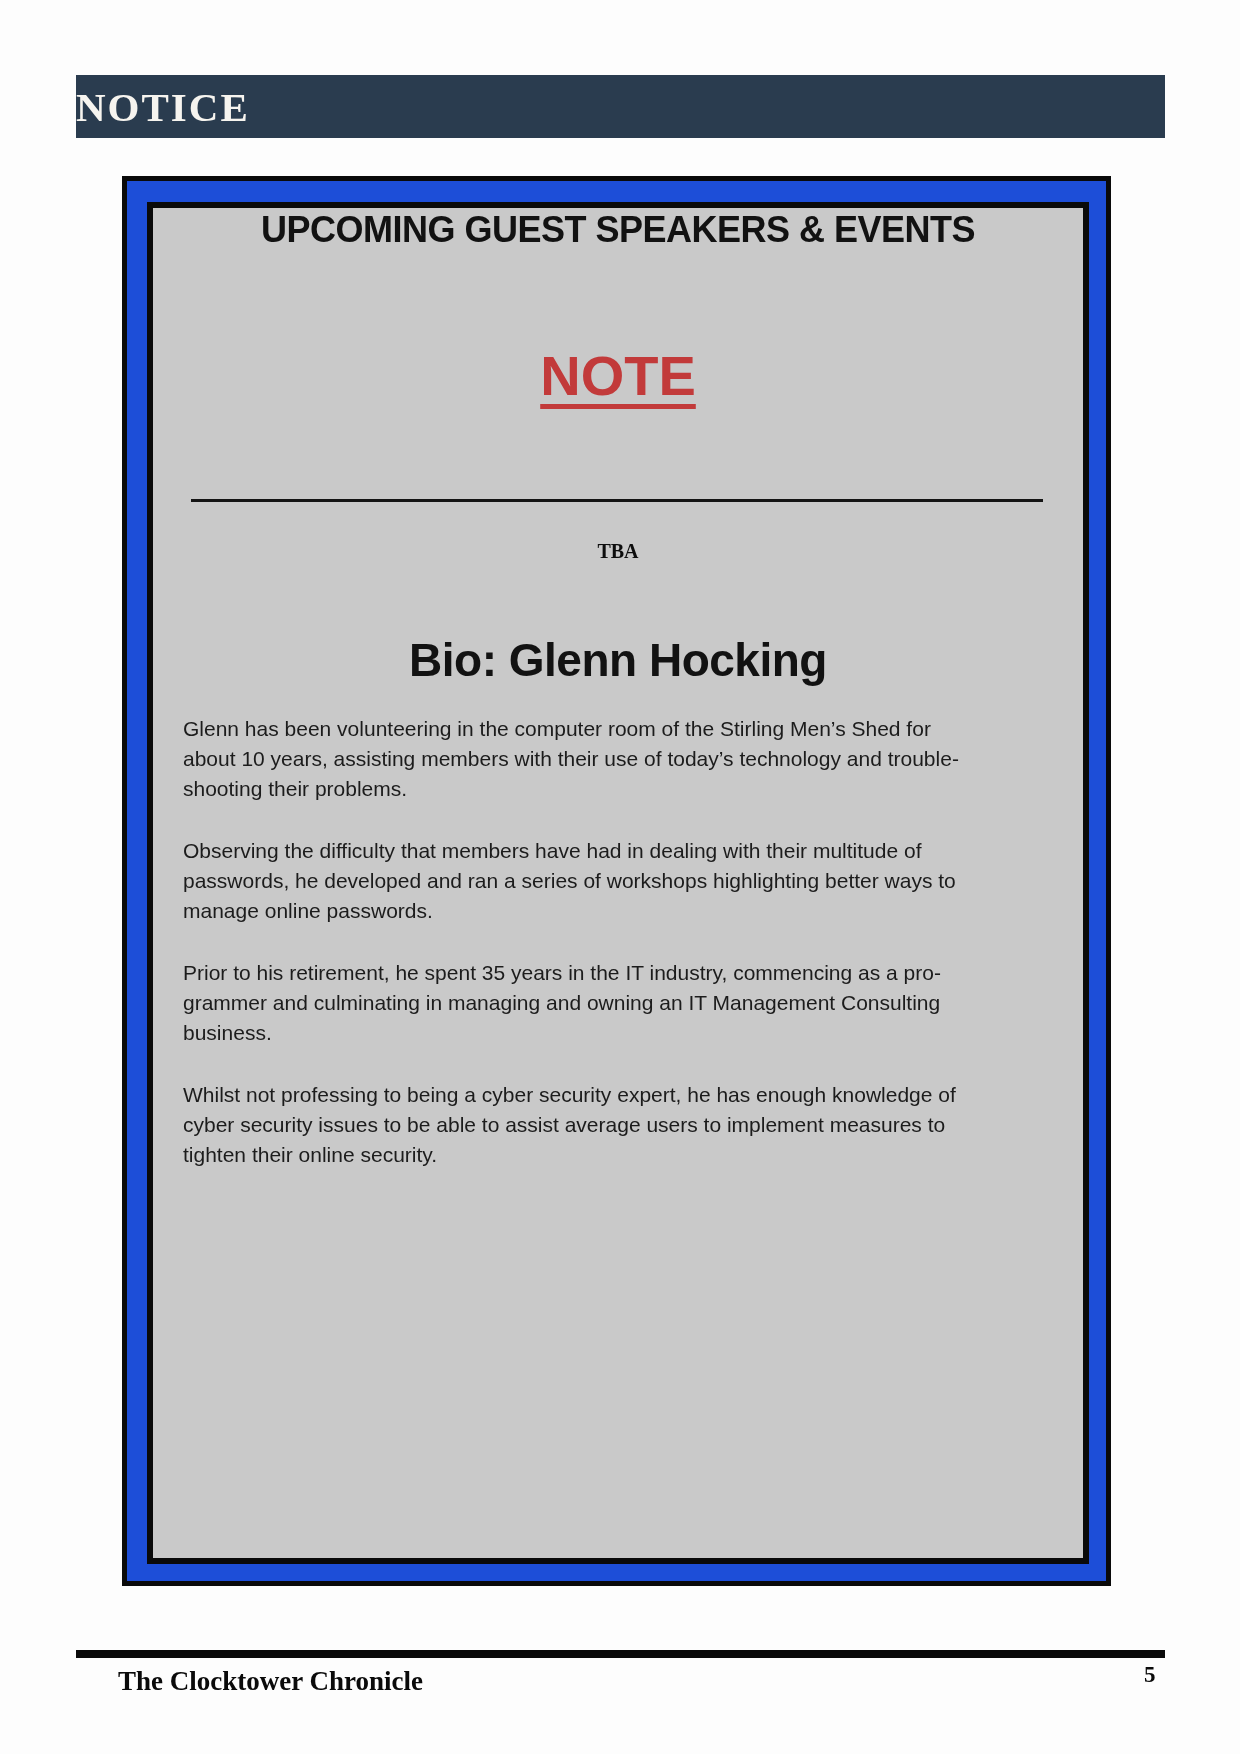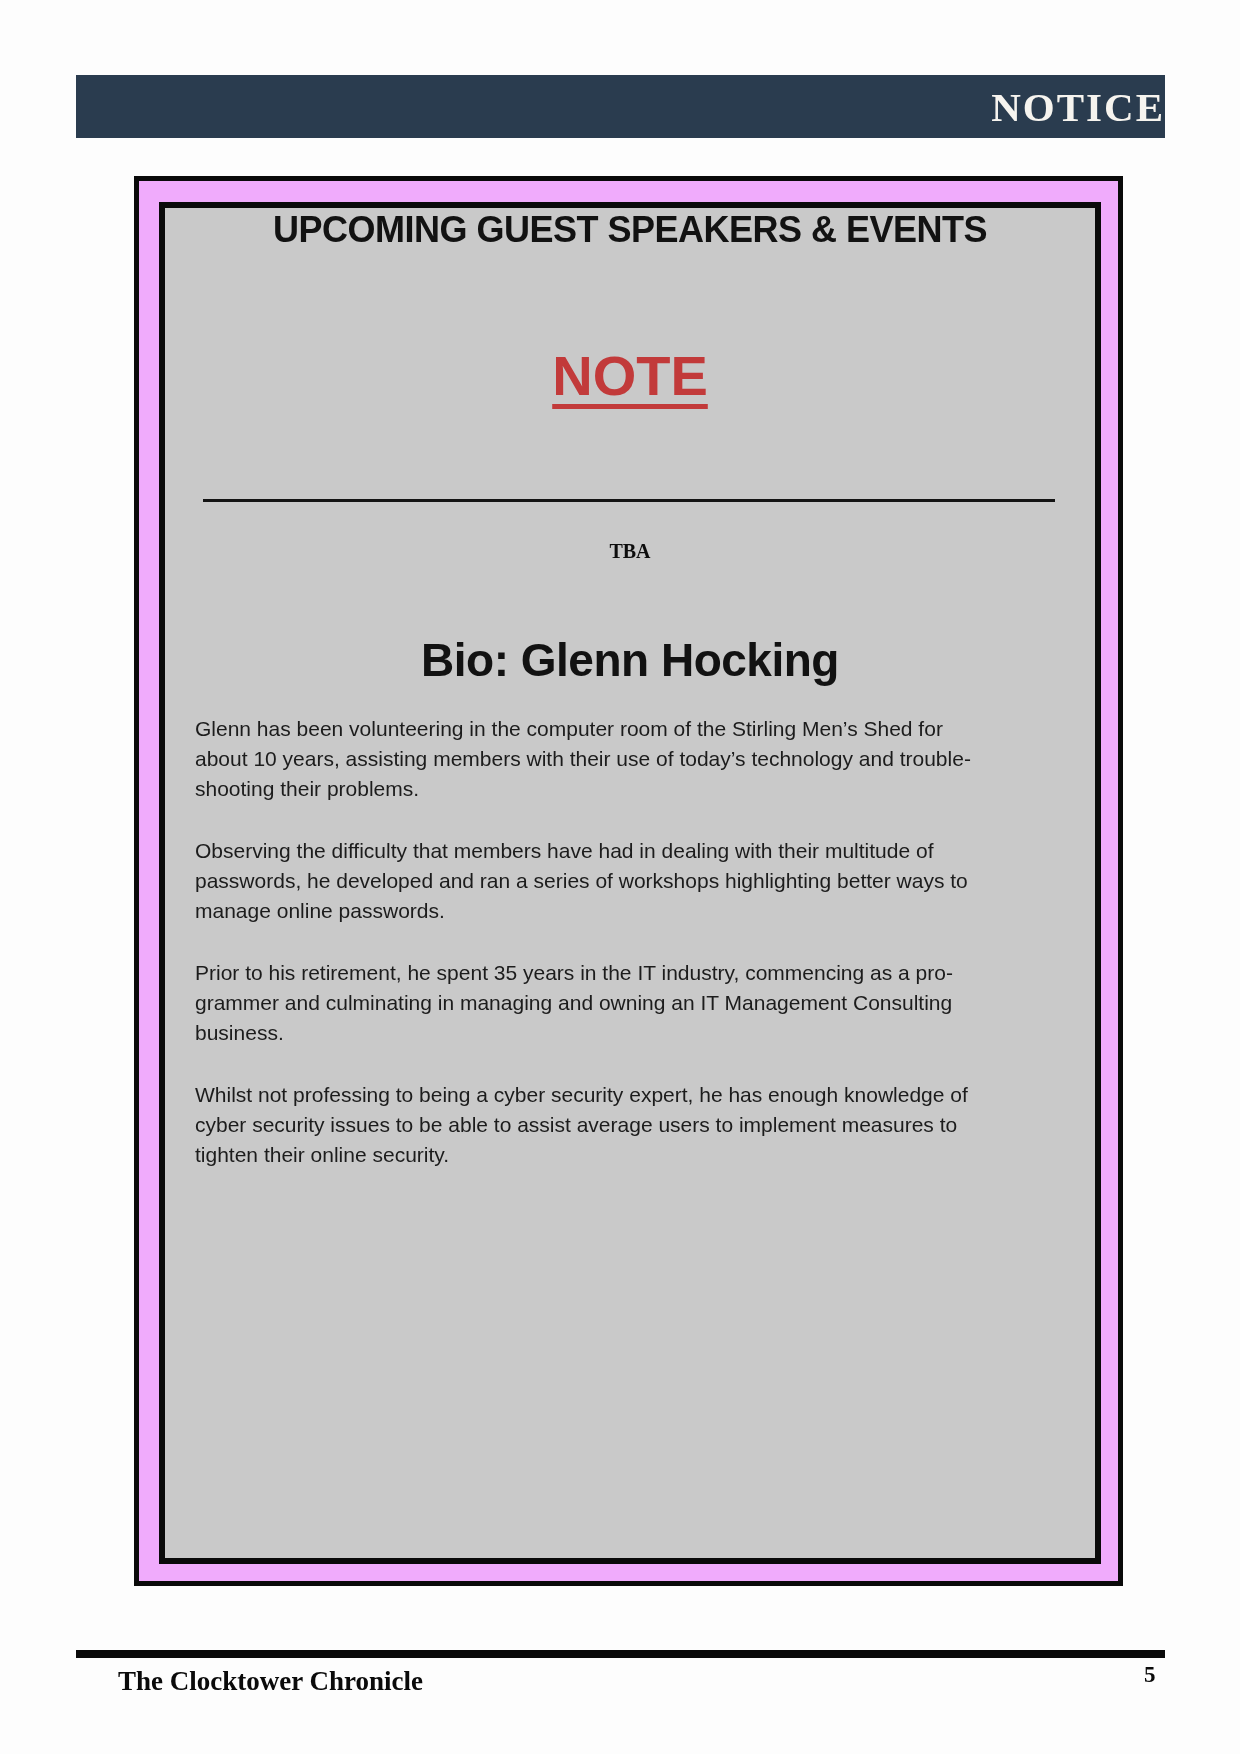--- a/index.html
+++ b/index.html
@@ -15,37 +15,37 @@
     background: #fdfdfd;
     overflow: hidden;
   }
 
   
   .banner {
     position: absolute;
     left: 76px; top: 75px;
     width: 1089px; height: 63px;
     background: #2a3c4f;
-    display: flex; align-items: center; justify-content: flex-end;
+    display: flex; align-items: center; justify-content: flex-start;
   }
   .banner-title {
     font-family: "Liberation Serif", serif;
     font-weight: bold;
     font-size: 41px;
     letter-spacing: 2px;
     color: #f6f4ef;
   }
 
   
   .outer-frame {
     position: absolute;
-    left: 134px; top: 176px;
+    left: 122px; top: 176px;
     width: 989px; height: 1410px;
     border: 5px solid #0a0a0a;
-    background: #f0abfc;
+    background: #1d4ed8;
     box-sizing: border-box;
   }
   .inner-panel {
     position: absolute;
     left: 20px; top: 21px;
     width: 942px; height: 1362px;
     border: 6px solid #0a0a0a;
     background: #c9c9c9;
     box-sizing: border-box;
   }

